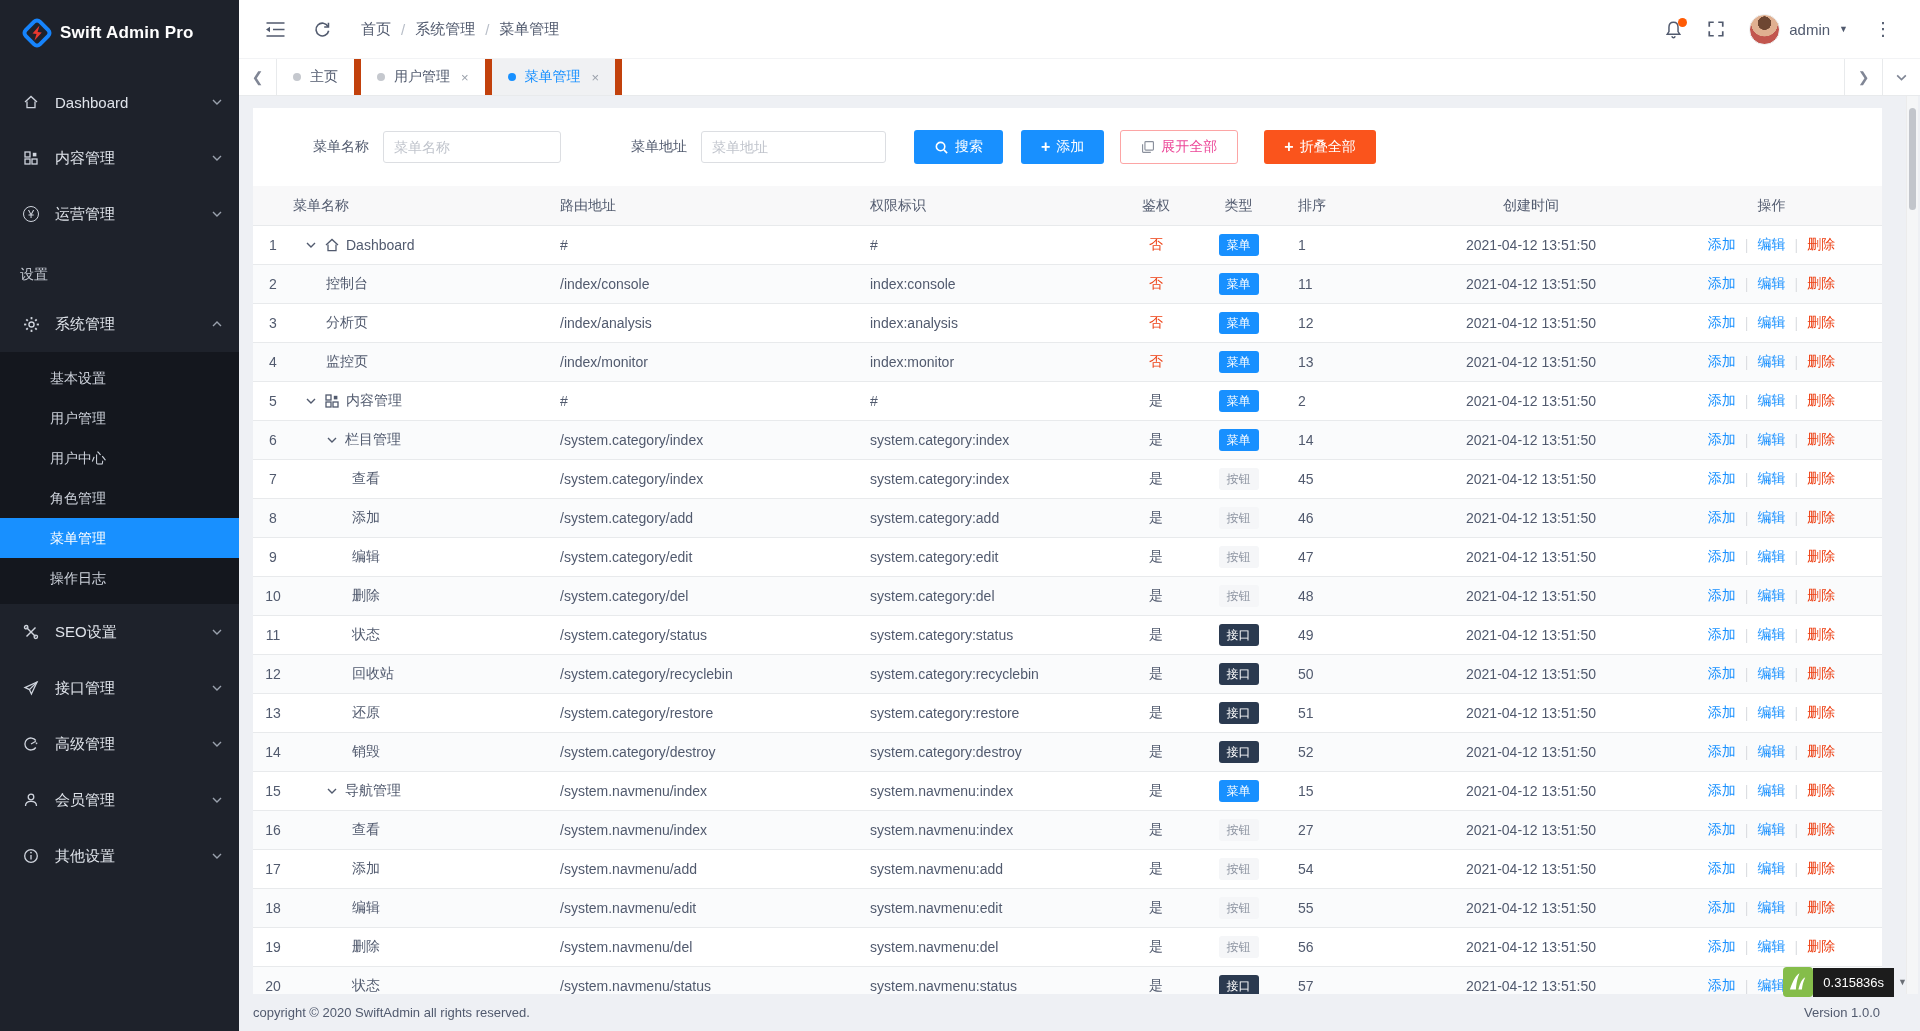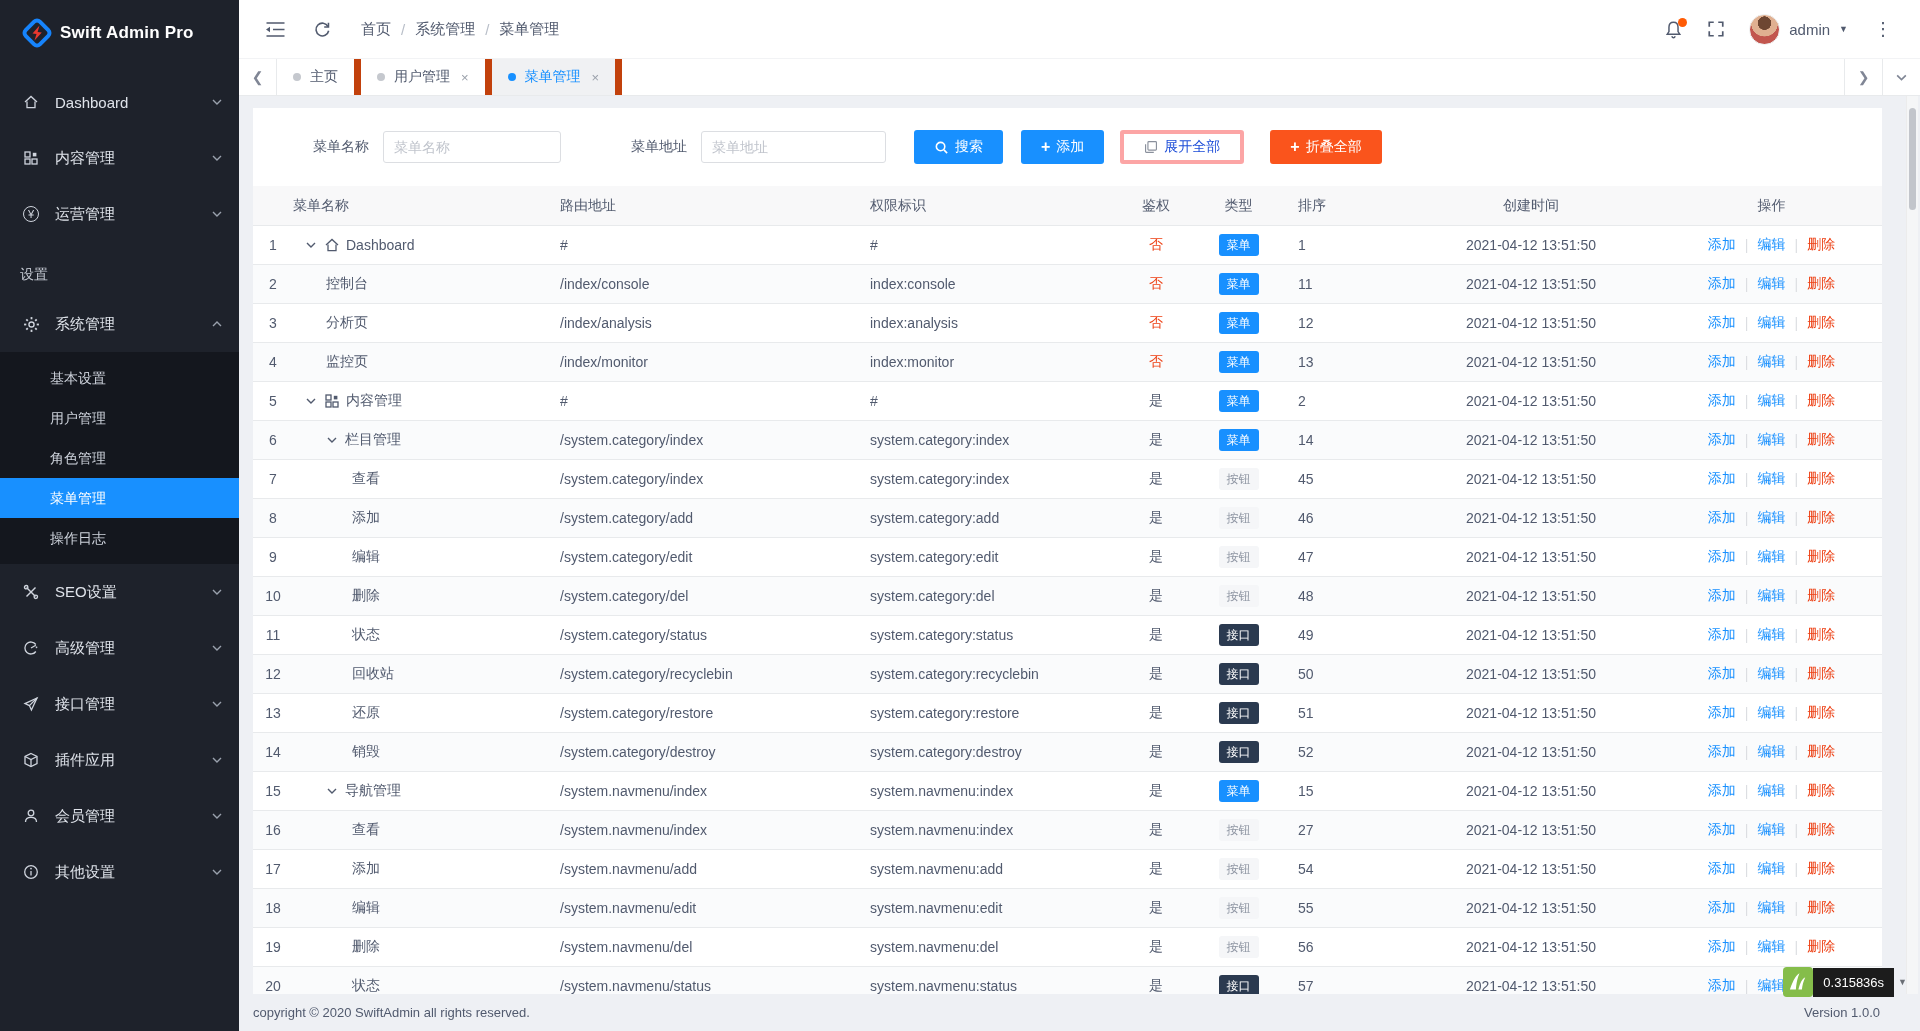--- a/index.html
+++ b/index.html
@@ -57,21 +57,21 @@
   .content { position:absolute; left:239px; top:96px; right:0; bottom:37px; background:#eef0f4; overflow:hidden; }
   .card { position:absolute; left:14px; top:12px; width:1629px; height:1020px; background:#fff; }
 
   .filter { height:78px; display:flex; align-items:center; padding-left:60px; }
   .f-label { font-size:14px; color:#515a6e; margin-right:14px; }
   .f-input { width:178px; height:32px; border:1px solid #dcdee2; border-radius:3px; padding:0 10px; font-size:14px; color:#515a6e; outline:none; }
   .f-input::placeholder { color:#c0c4cc; }
   .ml70 { margin-left:70px; }
   .btn { height:34px; border:none; border-radius:3px; font-size:14px; display:inline-flex; align-items:center; gap:6px; padding:0 20px; cursor:pointer; font-family:inherit; }
   .btn-blue { background:var(--accent,#1890ff); color:#fff; }
-  .btn-plain { background:#fff; border:4px solid #fca5a5; color:#1d4ed8; }
+  .btn-plain { background:#fff; border:1px solid #fca5a5; color:#ec4899; }
   .btn-orange { background:var(--collapse-button,#fa541c); color:#fff; }
   .btn-search { margin-left:28px; }
   .btn-add { margin-left:18px; }
   .btn-expand { margin-left:16px; }
   .btn-collapse { margin-left:26px; }
   .plus-glyph { font-size:16px; font-weight:bold; line-height:1; }
 
   
   .thead, .tr { display:grid; grid-template-columns:40px 267px 310px 246px 80px 85px 120px 260px 221px; align-items:center; }
   .thead { height:40px; background:#f8f8f9; border-bottom:1px solid #e8eaec; font-size:14px; color:#515a6e; }
@@ -183,20 +183,21 @@
         <span class="s-label">系统管理</span>
         <span class="s-chev">
           <svg width="12" height="12" viewBox="0 0 12 12">
             <polyline points="2,8 6,4 10,8" fill="none" stroke="currentColor" stroke-width="1.4"></polyline>
           </svg>
         </span>
       </div>
       <div class="side-submenu">
         <div class="side-subitem">基本设置</div>
         <div class="side-subitem">用户管理</div>
+        <div class="side-subitem">用户中心</div>
         <div class="side-subitem">角色管理</div>
         <div class="side-subitem active">菜单管理</div>
         <div class="side-subitem">操作日志</div>
       </div>
       <div class="side-item">
         <span class="s-icon">
           <svg width="16" height="16" viewBox="0 0 16 16" stroke="currentColor" fill="none" stroke-width="1.4">
             <path d="M3.5 12.5 L12.5 3.5"></path>
             <path d="M3.5 3.5 L12.5 12.5"></path>
             <circle cx="3.2" cy="3.2" r="1.7"></circle>
@@ -206,55 +207,40 @@
         <span class="s-label">SEO设置</span>
         <span class="s-chev">
           <svg width="12" height="12" viewBox="0 0 12 12">
             <polyline points="2,4 6,8 10,4" fill="none" stroke="currentColor" stroke-width="1.4"></polyline>
           </svg>
         </span>
       </div>
       <div class="side-item">
         <span class="s-icon">
           <svg width="16" height="16" viewBox="0 0 16 16" fill="none" stroke="currentColor" stroke-width="1.3">
-            <path d="M12.8 11.5 A6 6 0 1 1 12.8 4.5"></path>
-            <path d="M8 8 L12.8 5.2"></path>
-            <path d="M14.8 7 L13 8.4 L12.6 6.2 Z" fill="currentColor" stroke="none"></path>
-          </svg>
-        </span>
-        <span class="s-label">高级管理</span>
-        <span class="s-chev">
-          <svg width="12" height="12" viewBox="0 0 12 12">
-            <polyline points="2,4 6,8 10,4" fill="none" stroke="currentColor" stroke-width="1.4"></polyline>
-          </svg>
-        </span>
-      </div>
-      <div class="side-item">
-        <span class="s-icon">
-          <svg width="16" height="16" viewBox="0 0 16 16" fill="none" stroke="currentColor" stroke-width="1.3">
             <path d="M14 2 L2 7.6 L6.4 9.6 L8.4 14 L14 2 Z"></path>
             <path d="M6.4 9.6 L14 2"></path>
           </svg>
         </span>
         <span class="s-label">接口管理</span>
         <span class="s-chev">
           <svg width="12" height="12" viewBox="0 0 12 12">
             <polyline points="2,4 6,8 10,4" fill="none" stroke="currentColor" stroke-width="1.4"></polyline>
           </svg>
         </span>
       </div>
       <div class="side-item">
         <span class="s-icon">
           <svg width="16" height="16" viewBox="0 0 16 16" fill="none" stroke="currentColor" stroke-width="1.3">
-            <path d="M8 1.5 L14 4.5 V11.5 L8 14.5 L2 11.5 V4.5 Z"></path>
-            <path d="M2 4.5 L8 7.5 L14 4.5"></path>
-            <path d="M8 7.5 V14.5"></path>
-          </svg>
-        </span>
-        <span class="s-label">插件应用</span>
+            <path d="M12.8 11.5 A6 6 0 1 1 12.8 4.5"></path>
+            <path d="M8 8 L12.8 5.2"></path>
+            <path d="M14.8 7 L13 8.4 L12.6 6.2 Z" fill="currentColor" stroke="none"></path>
+          </svg>
+        </span>
+        <span class="s-label">高级管理</span>
         <span class="s-chev">
           <svg width="12" height="12" viewBox="0 0 12 12">
             <polyline points="2,4 6,8 10,4" fill="none" stroke="currentColor" stroke-width="1.4"></polyline>
           </svg>
         </span>
       </div>
       <div class="side-item">
         <span class="s-icon">
           <svg width="16" height="16" viewBox="0 0 16 16" fill="none" stroke="currentColor" stroke-width="1.3">
             <circle cx="8" cy="5" r="2.8"></circle>

